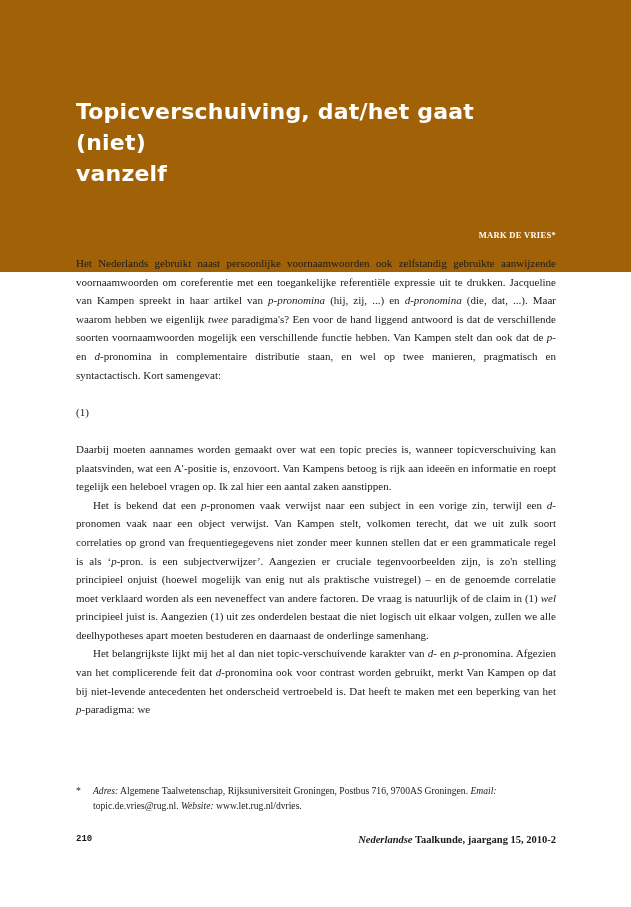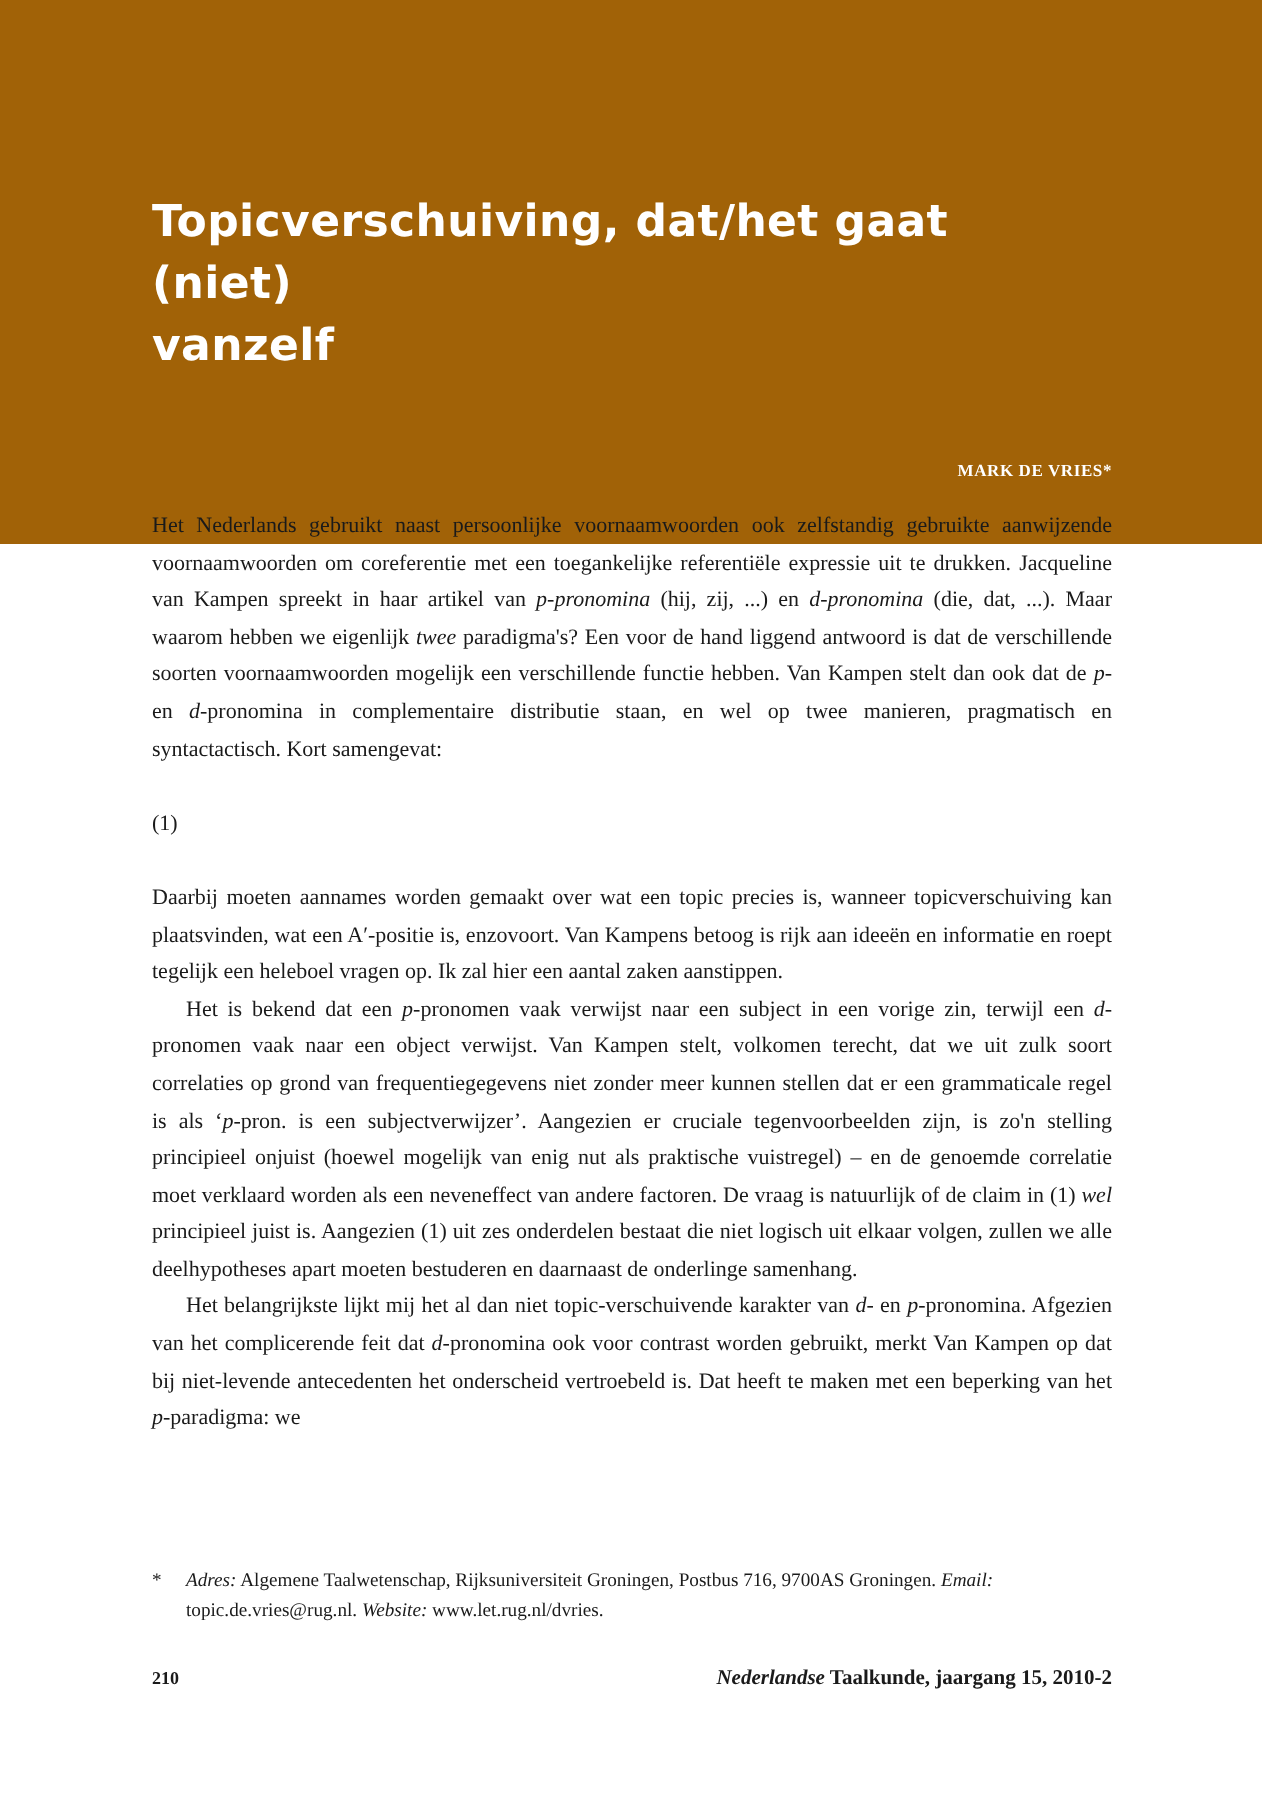--- a/index.html
+++ b/index.html
@@ -35,21 +35,21 @@
   .footnote {
     position: absolute; left: 76px; top: 783px; width: 480px;
     font-size: 9.6px; line-height: 15px; display: flex;
   }
   .fn-mark { width: 17px; flex: none; }
   .fn-body { flex: 1; }
   .page-footer {
     position: absolute; left: 76px; top: 834px; width: 480px; display: flex; justify-content: space-between;
     font-size: 10.5px;
   }
-  .page-num { font-family: Liberation Serif, serif; font-weight: bold; font-size: 9px; }
+  .page-num { font-family: Liberation Mono, monospace; font-weight: bold; font-size: 9px; }
   .journal { font-weight: bold; }
 </style>
 </head>
 <body>
 
 <div class="header">
   <div class="title">
     <div>Topicverschuiving, dat/het gaat (niet)</div>
     <div>vanzelf</div>
   </div>

